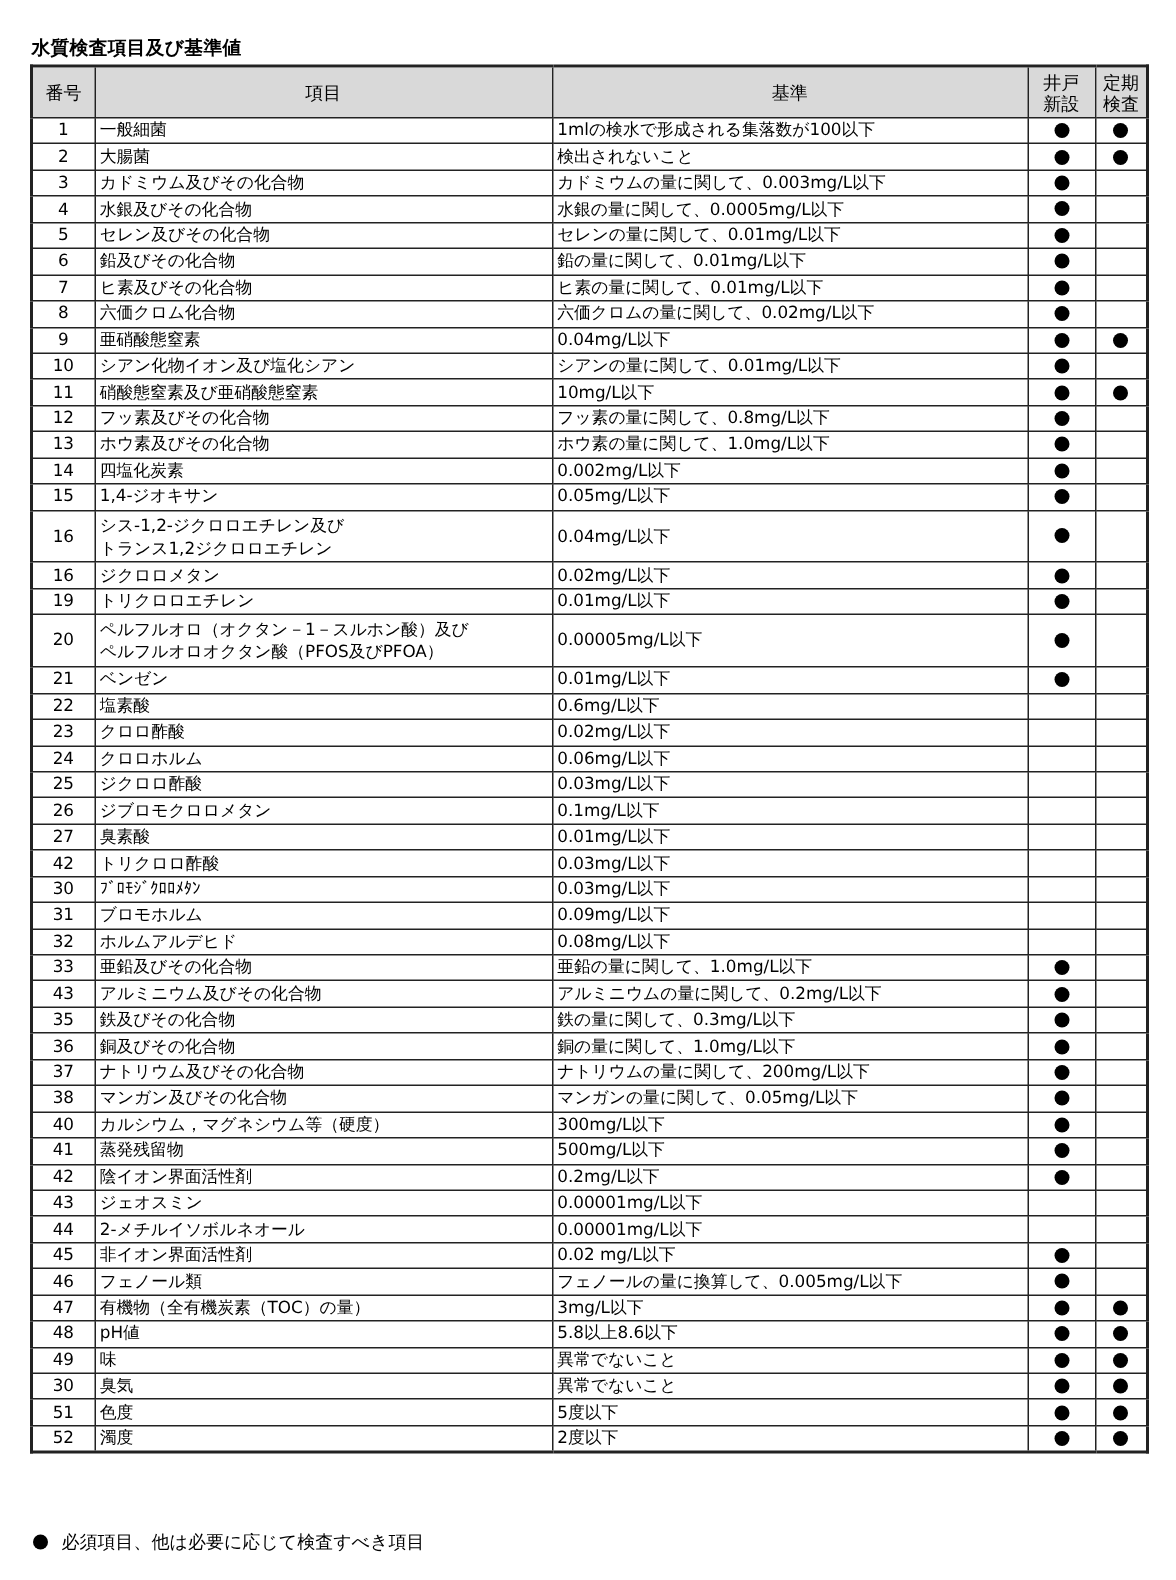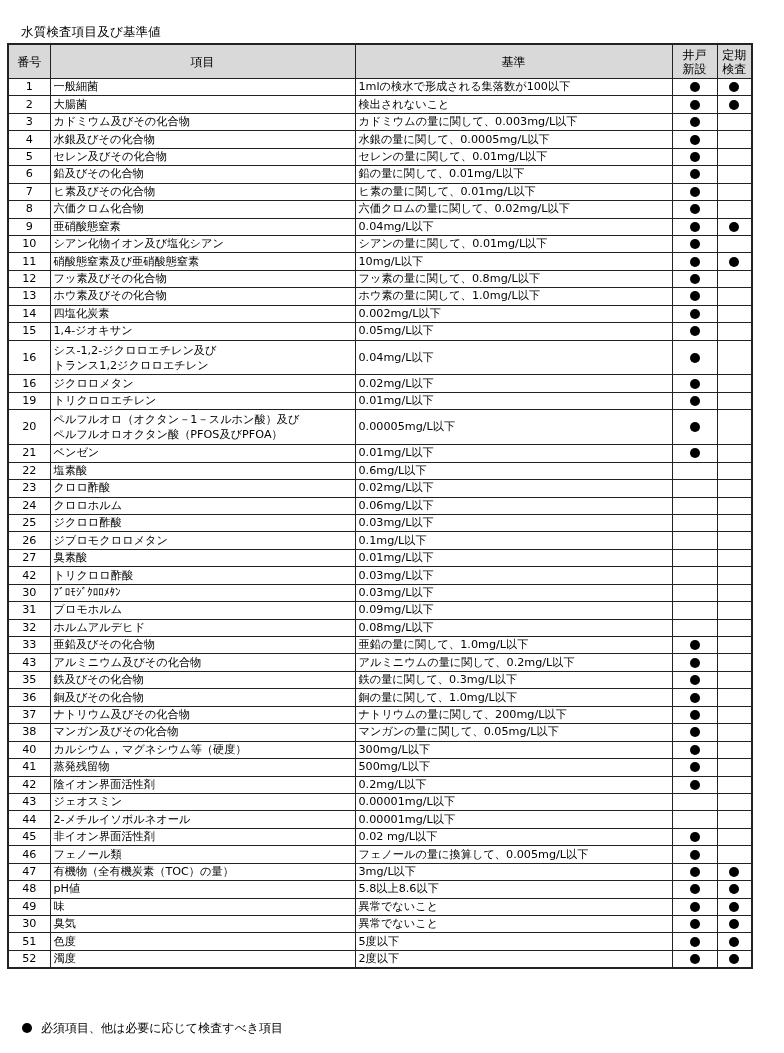--- a/index.html
+++ b/index.html
@@ -3,24 +3,24 @@
 <meta charset="utf-8">
 <style>
   html, body { margin: 0; padding: 0; background: #ffffff; }
   body {
     width: 784px; height: 1053px; position: relative; overflow: hidden;
     font-family: "DejaVu Sans", "Liberation Sans", sans-serif;
     color: #000;
   }
   .title {
     position: absolute; left: 21px; top: 24px;
-    font-size: 12.5px; line-height: 16px; letter-spacing: 0.2px;
+    font-size: 12.5px; line-height: 16px; letter-spacing: 0.2px; font-weight: bold;
   }
   table.wq {
-    position: absolute; left: 7px; top: 43px;
+    position: absolute; left: 20px; top: 43px;
     border-collapse: collapse;
     width: 744px;
     table-layout: fixed;
     font-size: 11.2px;
     border-radius: 28px;
   }
   table.wq th, table.wq td {
     border: 1px solid #222;
     padding: 0 3px;
     height: 16.45px;

